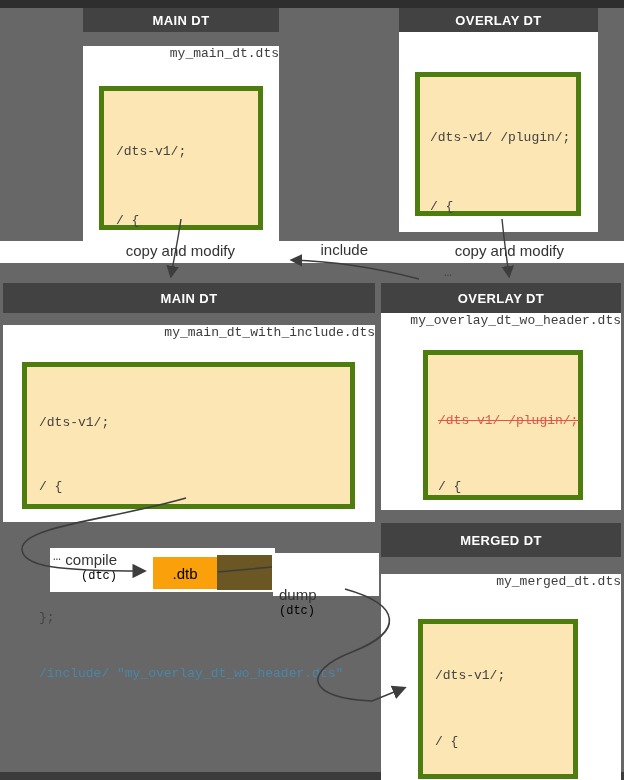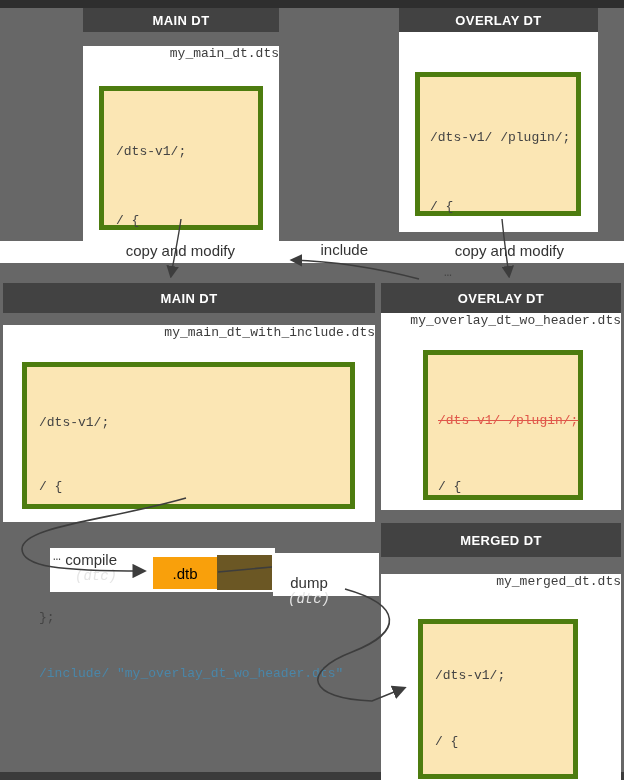--- a/index.html
+++ b/index.html
@@ -13,22 +13,22 @@
   .band{position:absolute;background:#ffffff;z-index:10;}
   #band-top{left:0;top:241px;width:624px;height:22px;}
   #band-compile{left:50px;top:548px;width:225px;height:44px;}
   #band-dump{left:273px;top:553px;width:106px;height:43px;}
 
   .flow-label{position:absolute;z-index:30;font-size:15px;color:#333333;text-align:right;line-height:17px;}
   #lbl-copy-left{left:120px;top:242px;width:115px;}
   #lbl-include{left:314px;top:241px;width:54px;}
   #lbl-copy-right{left:449px;top:242px;width:115px;}
   #lbl-compile{left:53px;top:551px;width:64px;}
-  #lbl-dump{left:279px;top:574px;width:60px;text-align:center;}
-  .tool{font-family:"Liberation Mono",monospace;font-size:14px;color:#e5e5e5;font-style:italic;}
+  #lbl-dump{left:279px;top:586px;width:60px;text-align:left;}
+  .tool{font-family:"Liberation Mono",monospace;font-size:12px;color:#000000;}
 
   #brown-rect{position:absolute;left:217px;top:555px;width:55px;height:35px;background:#6B5724;z-index:11;}
   #dtb-box{position:absolute;left:153px;top:557px;width:64px;height:32px;background:#F9A00B;z-index:12;
            display:flex;align-items:center;justify-content:center;font-size:15px;color:#000000;}
 
   .dtbox{position:absolute;z-index:20;}
   .dthead{background:#424242;color:#ffffff;font-weight:bold;font-size:13px;letter-spacing:.4px;
           display:flex;align-items:center;justify-content:center;}
   .dtbody{background:#ffffff;position:relative;}
   .fname{font-family:"Liberation Mono",monospace;font-size:13px;color:#3d3d3d;text-align:right;white-space:pre;}

